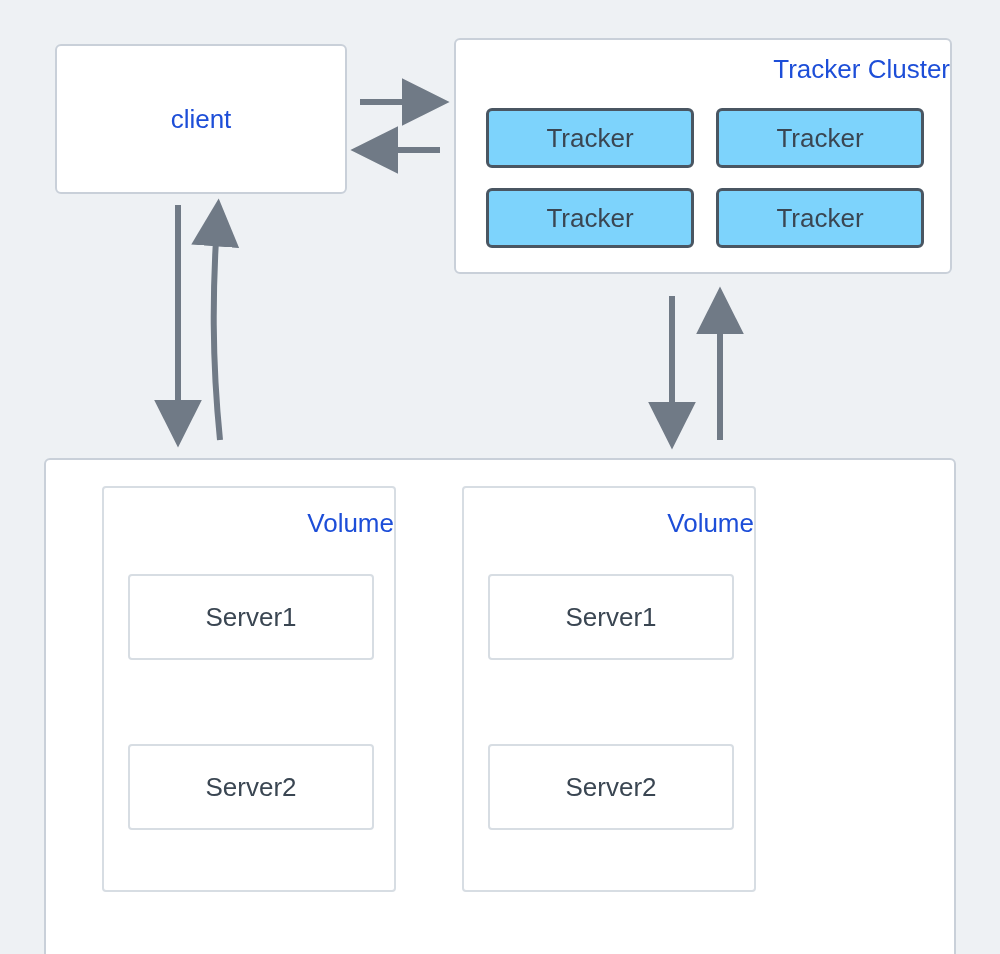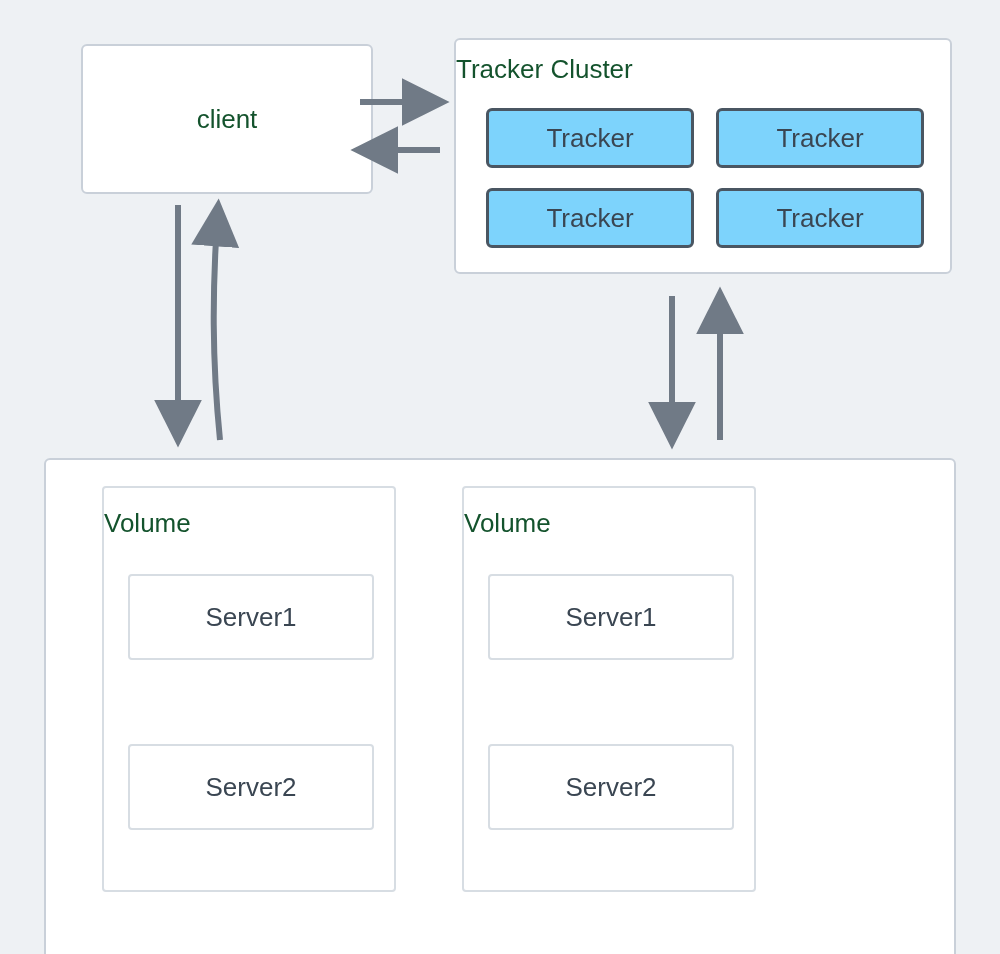--- a/index.html
+++ b/index.html
@@ -12,22 +12,22 @@
     position: relative;
   }
   .box {
     position: absolute;
     background: #fff;
     border: 2px solid #c9d0d9;
     border-radius: 6px;
   }
   .label {
     font-size: 26px;
-    text-align: left;
-    color: #14532d;
+    text-align: right;
+    color: #1d4ed8;
   }
   .tracker-node {
     position: absolute;
     background: #7dd3fc;
     border: 3px solid #4a5662;
     border-radius: 6px;
     display: flex;
     align-items: center;
     justify-content: center;
     font-size: 26px;
@@ -53,21 +53,21 @@
   svg.arrows {
     position: absolute;
     left: 0; top: 0;
     width: 1000px; height: 954px;
     pointer-events: none;
   }
 </style>
 </head>
 <body>
 
-<div class="box" style="left:55px; top:44px; width:292px; height:150px; display:flex; align-items:center; justify-content:center;margin-left:26px;">
+<div class="box" style="left:55px; top:44px; width:292px; height:150px; display:flex; align-items:center; justify-content:center;">
   <span class="label">client</span>
 </div>
 
 <div class="box" style="left:454px; top:38px; width:498px; height:236px;">
   <div class="label" style="position:absolute; left:0; right:0; top:14px;">Tracker Cluster</div>
   <div class="tracker-node" style="left:30px; top:68px; width:208px; height:60px;">
     <span>Tracker</span>
   </div>
   <div class="tracker-node" style="left:260px; top:68px; width:208px; height:60px;">
     <span>Tracker</span>

